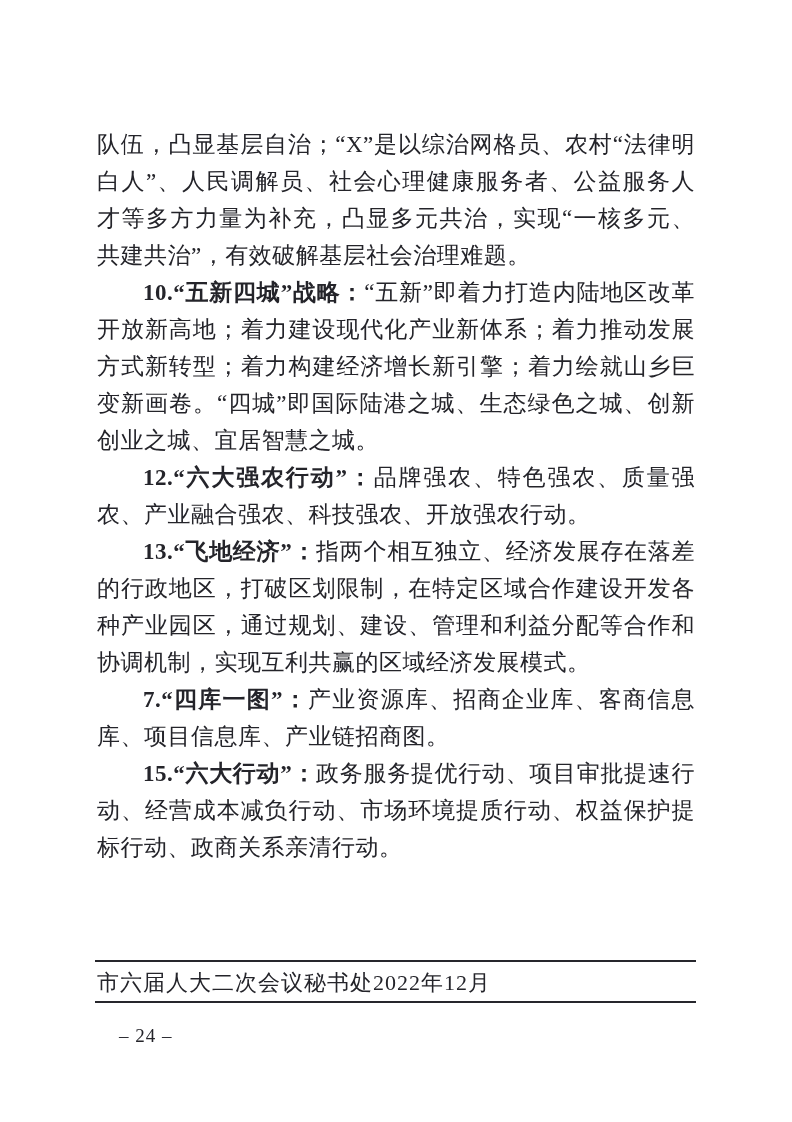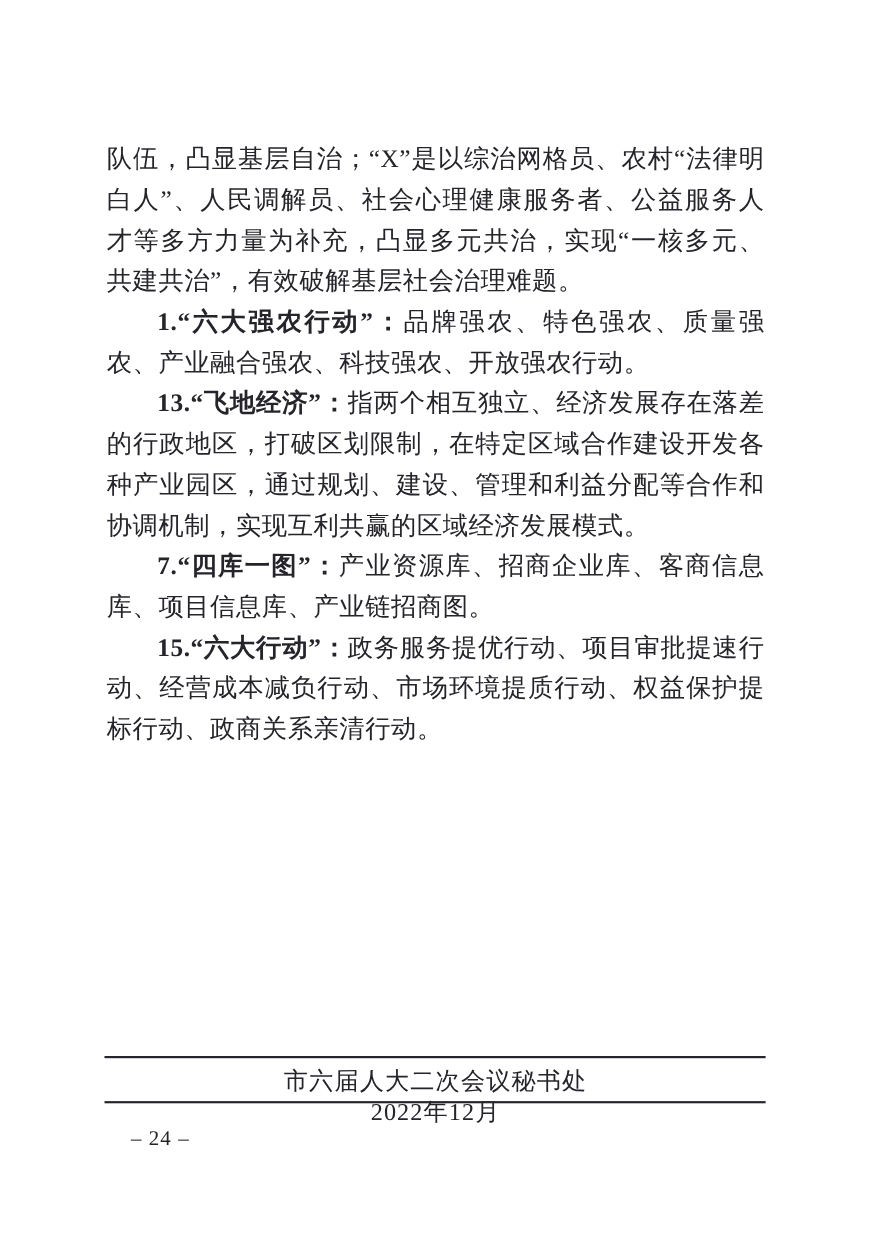--- a/index.html
+++ b/index.html
@@ -55,43 +55,43 @@
   .footer-row {
     position: absolute;
     left: 97px;
     top: 969px;
     width: 598px;
     display: flex;
     align-items: center;
     font-size: 22px;
     line-height: 28px;
     letter-spacing: 1px;
-    flex-direction: column;
   }
   .page-number {
     position: absolute;
     left: 119px;
     top: 1025px;
     font-size: 19px;
     letter-spacing: 1px;
     text-align: center;
   }
 </style>
 </head>
 <body>
 
 <div class="page">
 
   <div class="content">
 
     <p>队伍，凸显基层自治；“X”是以综治网格员、农村“法律明白人”、人民调解员、社会心理健康服务者、公益服务人才等多方力量为补充，凸显多元共治，实现“一核多元、共建共治”，有效破解基层社会治理难题。</p>
 
+    <p class="item"><span class="term">10.“五新四城”战略：</span><span>“五新”即着力打造内陆地区改革开放新高地；着力建设现代化产业新体系；着力推动发展方式新转型；着力构建经济增长新引擎；着力绘就山乡巨变新画卷。“四城”即国际陆港之城、生态绿色之城、创新创业之城、宜居智慧之城。</span></p>
 
 
-    <p class="item"><span class="term">1.“六大强农行动”：</span><span>品牌强农、特色强农、质量强农、产业融合强农、科技强农、开放强农行动。</span></p>
+    <p class="item"><span class="term">12.“六大强农行动”：</span><span>品牌强农、特色强农、质量强农、产业融合强农、科技强农、开放强农行动。</span></p>
 
     <p class="item"><span class="term">13.“飞地经济”：</span><span>指两个相互独立、经济发展存在落差的行政地区，打破区划限制，在特定区域合作建设开发各种产业园区，通过规划、建设、管理和利益分配等合作和协调机制，实现互利共赢的区域经济发展模式。</span></p>
 
     <p class="item"><span class="term">7.“四库一图”：</span><span>产业资源库、招商企业库、客商信息库、项目信息库、产业链招商图。</span></p>
 
     <p class="item"><span class="term">15.“六大行动”：</span><span>政务服务提优行动、项目审批提速行动、经营成本减负行动、市场环境提质行动、权益保护提标行动、政商关系亲清行动。</span></p>
 
   </div>
 
   <div class="rule rule-top"></div>

